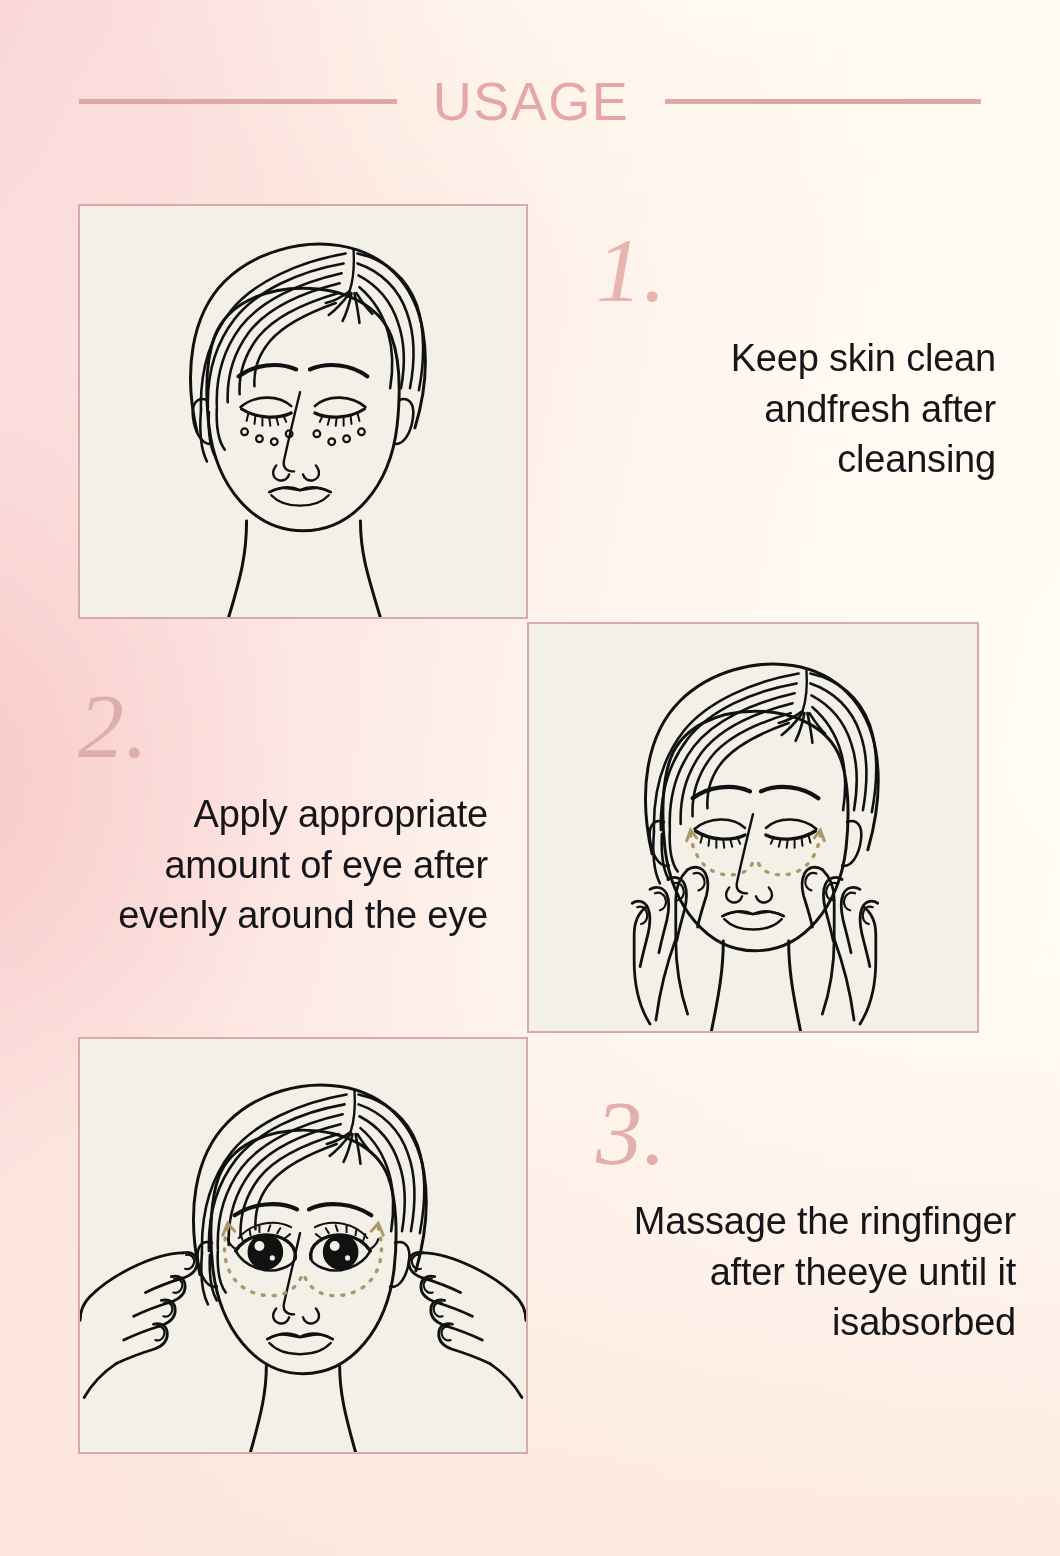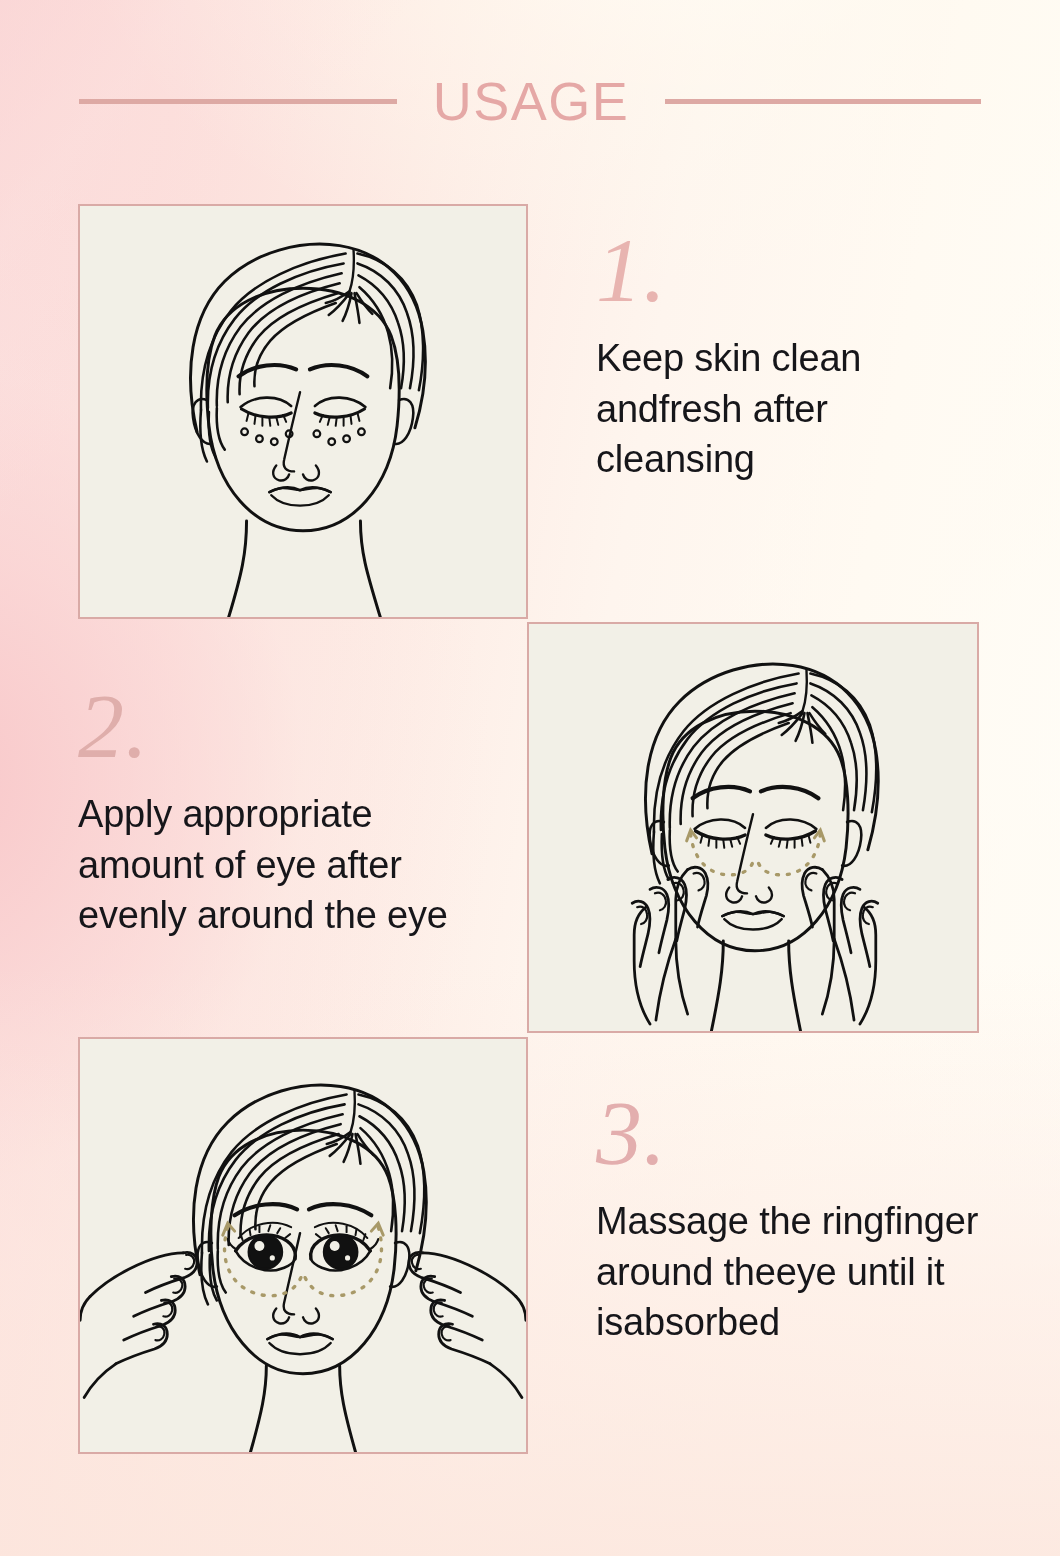--- a/index.html
+++ b/index.html
@@ -134,20 +134,21 @@
   .step-3-text .step-num { color: #e3aeae; }
 
   .step-body {
     font-family: "Liberation Sans", sans-serif;
     font-size: 38px;
     font-weight: 400;
     color: #16161a;
     line-height: 1.33;
     margin: 0;
     letter-spacing: -0.2px;
+    text-align: right;
   }
 </style>
 </head>
 <body>
 
 <div id="page">
 
   <div class="bg-layer bg-base"></div>
   <div class="bg-layer bg-pinkleft"></div>
   <div class="bg-layer bg-topglow"></div>
@@ -509,16 +510,16 @@
     <div class="step-body">Keep skin clean andfresh after cleansing</div>
   </div>
 
   <div class="step-text step-2-text">
     <div class="step-num">2.</div>
     <div class="step-body">Apply appropriate amount of eye after evenly around the eye</div>
   </div>
 
   <div class="step-text step-3-text">
     <div class="step-num">3.</div>
-    <div class="step-body">Massage the ringfinger around theeye until it isabsorbed</div>
+    <div class="step-body">Massage the ringfinger after theeye until it isabsorbed</div>
   </div>
 
 </div>
 
 </body></html>

